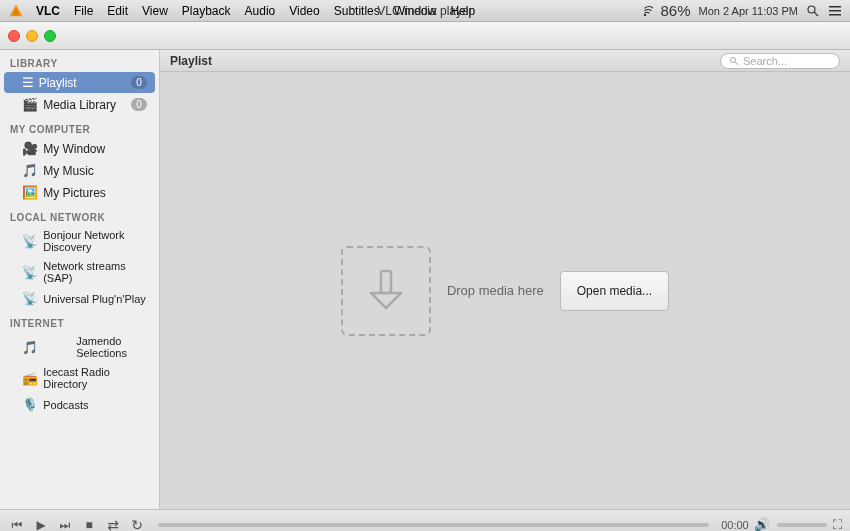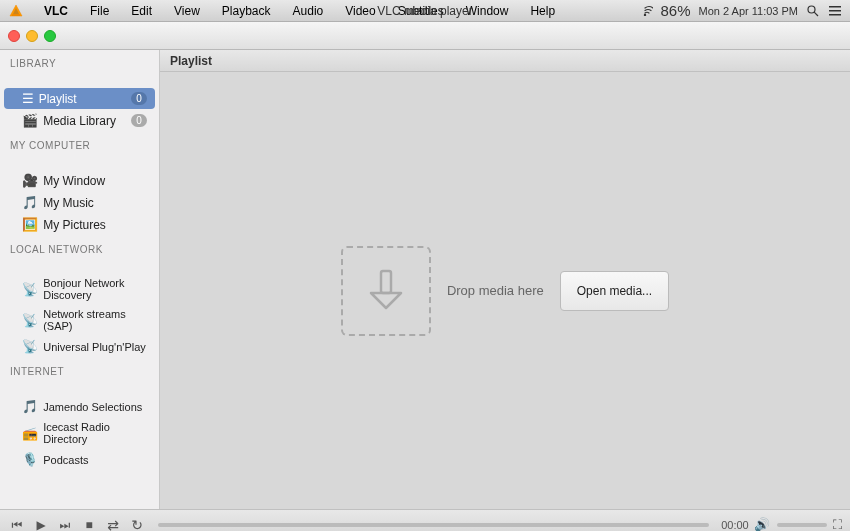--- a/index.html
+++ b/index.html
@@ -7,21 +7,21 @@
 
     
     .menubar {
       width: 850px;
       height: 22px;
       background: linear-gradient(to bottom, #e8e8e8, #d0d0d0);
       display: flex;
       align-items: center;
       border-bottom: 1px solid #b0b0b0;
       padding: 0 8px;
-      gap: 10px;
+      gap: 2px;
     }
     .menubar-app-icon {
       width: 16px; height: 16px; margin-right: 4px;
       display: flex; align-items: center; justify-content: center;
     }
     .vlc-cone { width: 14px; height: 14px; }
     .menu-item {
       padding: 2px 6px;
       border-radius: 3px;
       cursor: pointer;
@@ -83,23 +83,23 @@
     
     .sidebar {
       width: 160px;
       min-width: 160px;
       background: #f0eff0;
       border-right: 1px solid #c8c8c8;
       overflow-y: auto;
       padding-bottom: 10px;
     }
     .sidebar-section-header {
-      padding: 8px 10px 18px 10px;
+      padding: 8px 10px 2px 10px;
       font-size: 10px;
-      font-weight: normal;
+      font-weight: bold;
       color: #777;
       text-transform: uppercase;
       letter-spacing: 0.5px;
     }
     .sidebar-item {
       display: flex;
       align-items: center;
       padding: 3px 8px 3px 18px;
       cursor: pointer;
       color: #222;
@@ -327,35 +327,42 @@
       <span style="font-size:11px;">Network streams (SAP)</span>
     </div>
     <div class="sidebar-item">
       <span class="sidebar-item-icon">📡</span>
       <span style="font-size:11px;">Universal Plug'n'Play</span>
     </div>
 
     <div class="sidebar-section-header">INTERNET</div>
     <div class="sidebar-item">
       <span class="sidebar-item-icon">🎵</span>
-      <span style="font-size:11px;">Jamendo Selections</span>
+      <span style="font-size:11px;margin-left:33px;">Jamendo Selections</span>
     </div>
     <div class="sidebar-item">
       <span class="sidebar-item-icon">📻</span>
       <span style="font-size:11px;">Icecast Radio Directory</span>
     </div>
     <div class="sidebar-item">
       <span class="sidebar-item-icon">🎙️</span>
       <span style="font-size:11px;">Podcasts</span>
     </div>
   </div>
 
   <div class="content-area">
     <div class="content-header">
       <span class="content-title">Playlist</span>
+      <div class="search-box">
+        <svg width="10" height="10" viewBox="0 0 10 10">
+          <circle cx="4" cy="4" r="2.5" stroke="#aaa" stroke-width="1" fill="none"></circle>
+          <line x1="6" y1="6" x2="9" y2="9" stroke="#aaa" stroke-width="1"></line>
+        </svg>
+        <span style="color:#aaa;font-size:11px;">Search...</span>
+      </div>
     </div>
     <div class="content-body">
       <div class="drop-zone">
         <svg class="drop-arrow" viewBox="0 0 50 50">
           <rect x="20" y="5" width="10" height="22" rx="2" fill="none" stroke="#aaa" stroke-width="2.5"></rect>
           <polygon points="10,27 25,42 40,27" fill="none" stroke="#aaa" stroke-width="2.5" stroke-linejoin="round"></polygon>
         </svg>
       </div>
       <span class="drop-text">Drop media here</span>
       <button class="open-media-btn">Open media...</button>

